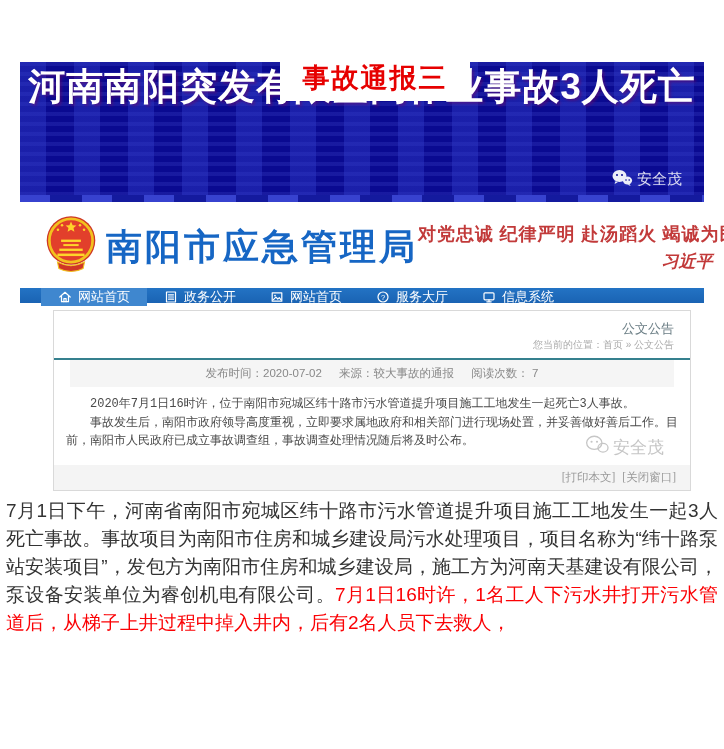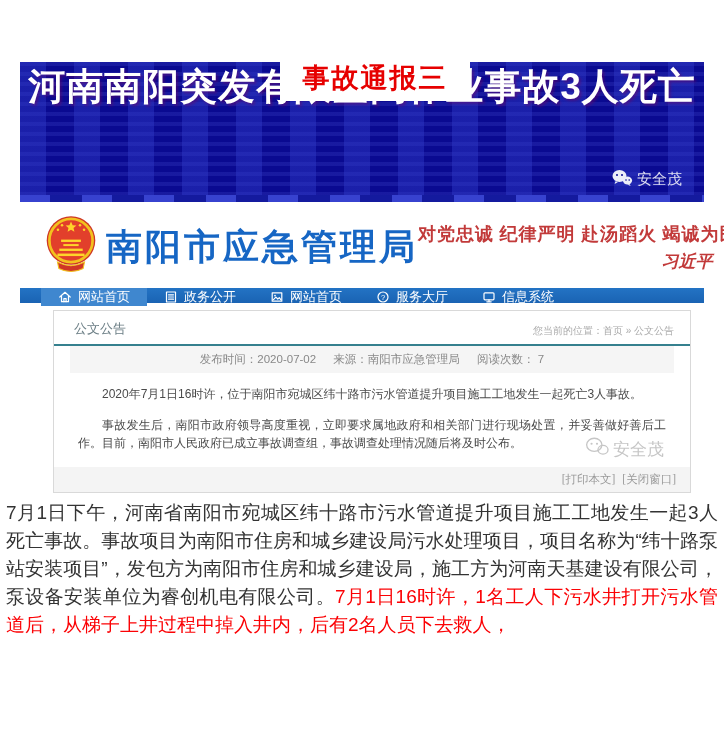--- a/index.html
+++ b/index.html
@@ -55,37 +55,37 @@
     cursor:pointer;white-space:nowrap;
   }
   .nav-item.active{background:#3f87cf;}
   .nav-item svg{display:block;}
   
   .panel{
     position:relative;margin:7px 33px 0 53px;border:1px solid #d9d9d9;background:#fff;
   }
   .panel-head{
     display:flex;justify-content:space-between;align-items:flex-end;
-    padding:9px 16px 6px 20px;border-bottom:2px solid #35808e;
+    padding:9px 16px 6px 20px;border-bottom:2px solid #35808e;flex-direction:column;
   }
   .section-label{color:#6b7e85;font-size:13px;}
   .breadcrumb{color:#aaa;font-size:10px;}
   .article-title{
     text-align:center;font-weight:bold;color:#333;font-size:16.5px;line-height:22px;
     margin:15px 30px 9px 30px;
   }
   .meta{
     margin:0 16px;background:#f5f5f5;color:#888;font-size:11.5px;text-align:center;
     padding:6px 0;
   }
   .meta span{margin:9px 7px;}
   .article-body{
     margin:8px 12px 0 12px;color:#4a4a4a;font-size:12px;line-height:18.5px;text-align:justify;
   }
-  .article-body p{margin:12px;text-indent:2em;}
+  .article-body p{margin:0;text-indent:2em;font-family:Liberation Mono, monospace;}
   .panel-foot{
     margin-top:14px;background:#f4f4f4;text-align:right;padding:5px 14px;
     color:#999;font-size:11.5px;font-family:Liberation Serif, serif;
   }
   .panel-foot span{cursor:pointer;margin-left:4px;}
   .doc-mark{
     position:absolute;right:26px;bottom:30px;display:flex;align-items:center;gap:4px;
     color:#c6c6c6;font-size:17px;
   }
   
@@ -193,21 +193,21 @@
     </div>
   </div>
 
 <div class="panel">
   <div class="panel-head">
     <span class="section-label">公文公告</span>
     <span class="breadcrumb">您当前的位置：首页 » 公文公告</span>
   </div>
   <div class="meta">
     <span>发布时间：2020-07-02</span>
-    <span>来源：南阳市应急管理局</span>
+    <span>来源：较大事故的通报</span>
     <span>阅读次数： 7</span>
   </div>
   <div class="article-body">
       <p>2020年7月1日16时许，位于南阳市宛城区纬十路市污水管道提升项目施工工地发生一起死亡3人事故。</p>
       <p>事故发生后，南阳市政府领导高度重视，立即要求属地政府和相关部门进行现场处置，并妥善做好善后工作。目前，南阳市人民政府已成立事故调查组，事故调查处理情况随后将及时公布。</p>
     </div>
   <div class="doc-mark">
     <span>
       <svg width="24" height="20" viewBox="0 0 22 18">
         <ellipse cx="8.5" cy="7" rx="7" ry="6" fill="none" stroke="#c6c6c6" stroke-width="1.2"></ellipse>

